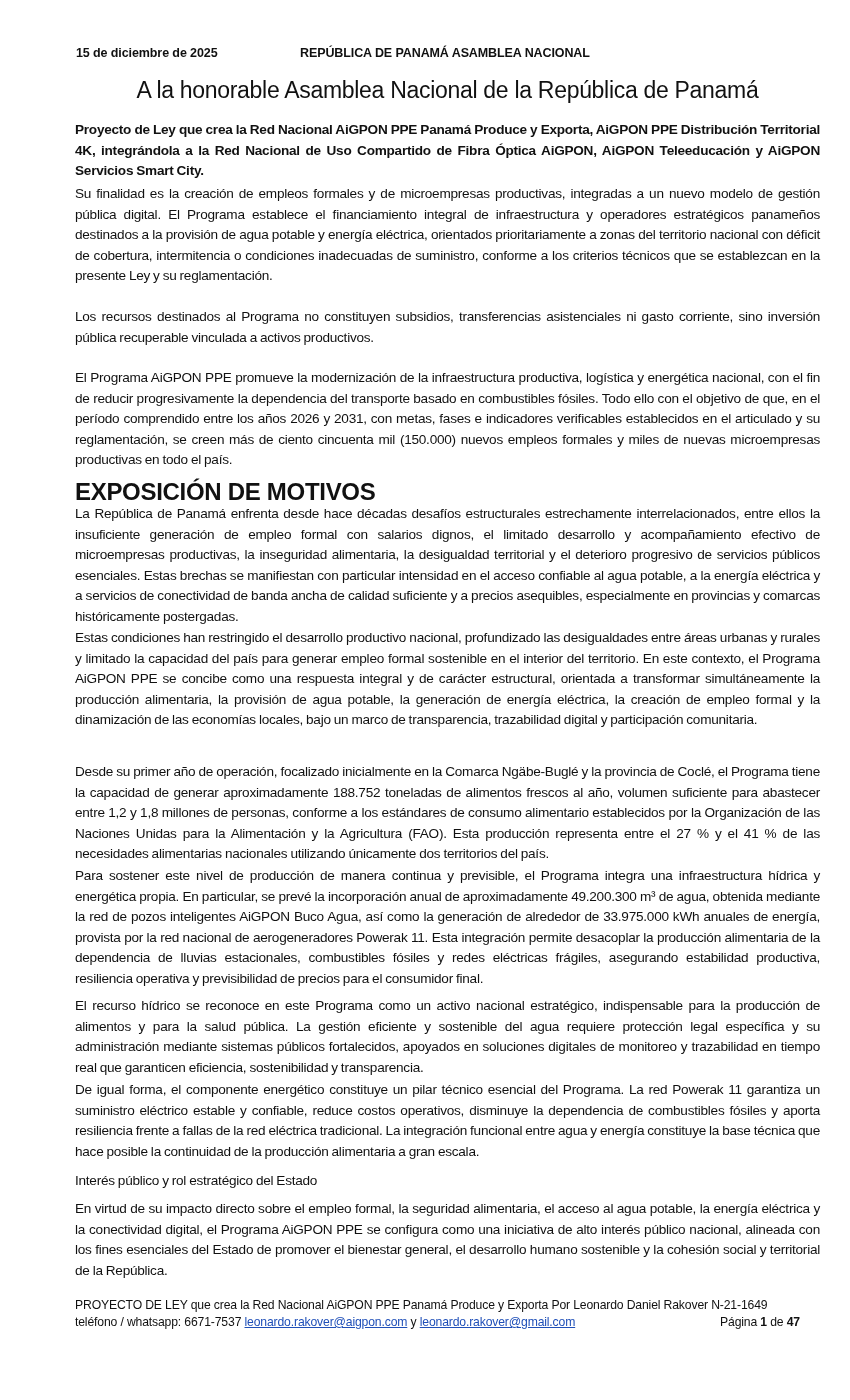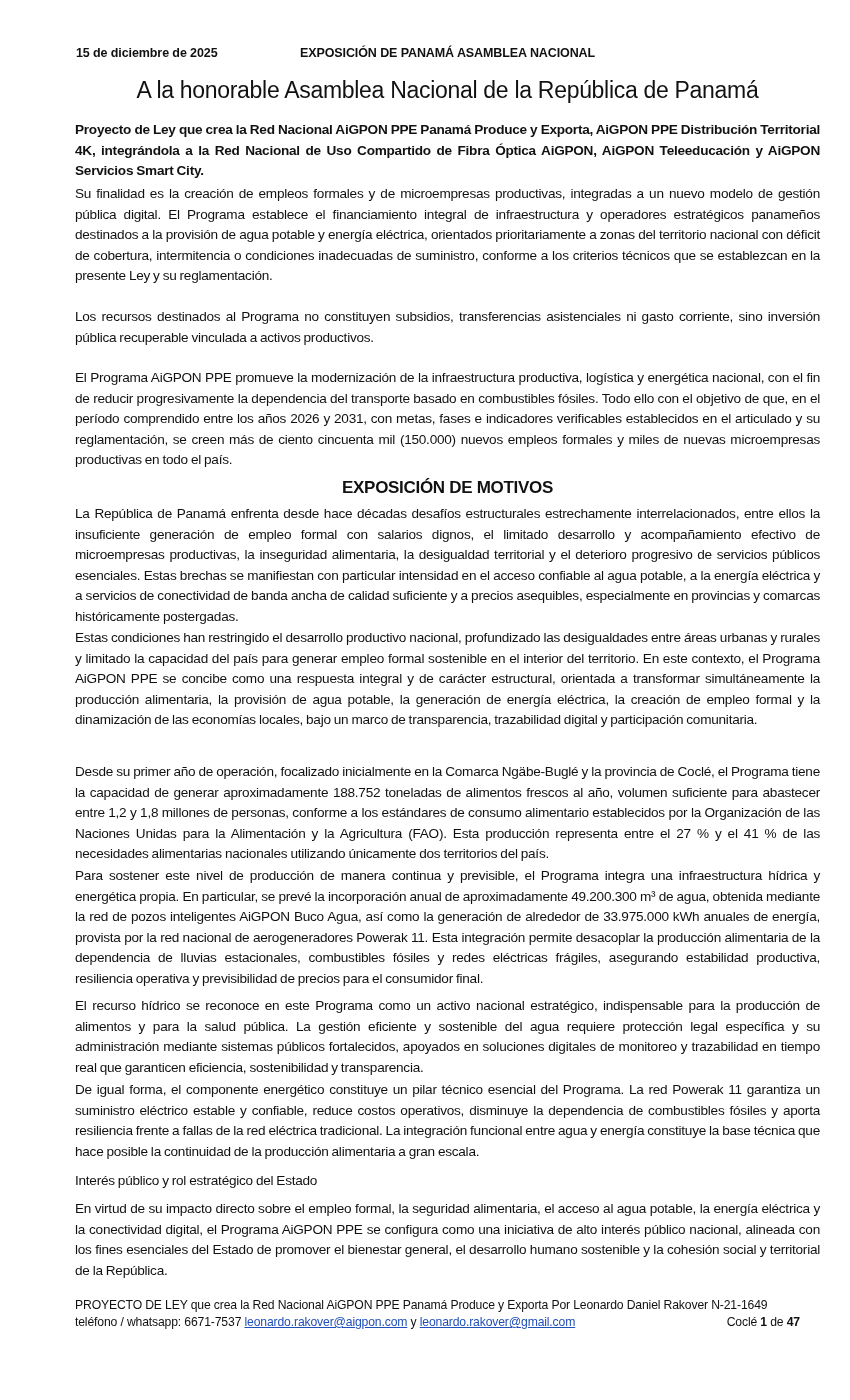--- a/index.html
+++ b/index.html
@@ -18,38 +18,38 @@
     position: absolute; top: 77px; left: 0; width: 745px; text-align: center;
     font-size: 23px; font-weight: normal; letter-spacing: -0.3px;
   }
   .body-text {
     font-size: 13.6px; line-height: 20.6px; text-align: justify;
     letter-spacing: -0.25px; word-spacing: -0.5px; margin: 0;
   }
   .intro-bold { position: absolute; top: 120px; left: 0; width: 745px; font-weight: bold; }
   .p { position: absolute; left: 0; width: 745px; }
   .section-title {
-    position: absolute; top: 478px; left: 0; width: 745px; text-align: center;
-    font-size: 17px; font-weight: bold; letter-spacing: -0.3px;
+    position: absolute; top: 478px; left: 0; width: 745px; text-align: left;
+    font-size: 24px; font-weight: bold; letter-spacing: -0.3px;
   }
   .footer { position: absolute; top: 1297px; left: 0; width: 745px; font-size: 12.2px; line-height: 17px; letter-spacing: -0.15px; }
   .footer-line1 { white-space: nowrap; }
   .footer-line2 { position: relative; white-space: nowrap; }
   .footer a { color: #1f4fb8; }
   .page-num { position: absolute; right: 20px; top: 0; }
   .page-num b { font-weight: bold; }
 </style>
 </head>
 <body>
 
 <div class="page">
 
   <div class="header-line">
     <span class="header-date">15 de diciembre de 2025</span>
-    <span class="header-institution">EXPOSICIÓN DE PANAMÁ ASAMBLEA NACIONAL</span>
+    <span class="header-institution">REPÚBLICA DE PANAMÁ ASAMBLEA NACIONAL</span>
   </div>
 
   <div class="title">A la honorable Asamblea Nacional de la República de Panamá</div>
 
   <p class="body-text intro-bold">Proyecto de Ley que crea la Red Nacional AiGPON PPE Panamá Produce y Exporta, AiGPON PPE Distribución Territorial 4K, integrándola a la Red Nacional de Uso Compartido de Fibra Óptica AiGPON, AiGPON Teleeducación y AiGPON Servicios Smart City.</p>
 
   <p class="body-text p" style="top:184px;">Su finalidad es la creación de empleos formales y de microempresas productivas, integradas a un nuevo modelo de gestión pública digital. El Programa establece el financiamiento integral de infraestructura y operadores estratégicos panameños destinados a la provisión de agua potable y energía eléctrica, orientados prioritariamente a zonas del territorio nacional con déficit de cobertura, intermitencia o condiciones inadecuadas de suministro, conforme a los criterios técnicos que se establezcan en la presente Ley y su reglamentación.</p>
   <p class="body-text p" style="top:307px;">Los recursos destinados al Programa no constituyen subsidios, transferencias asistenciales ni gasto corriente, sino inversión pública recuperable vinculada a activos productivos.</p>
   <p class="body-text p" style="top:368px;">El Programa AiGPON PPE promueve la modernización de la infraestructura productiva, logística y energética nacional, con el fin de reducir progresivamente la dependencia del transporte basado en combustibles fósiles. Todo ello con el objetivo de que, en el período comprendido entre los años 2026 y 2031, con metas, fases e indicadores verificables establecidos en el articulado y su reglamentación, se creen más de ciento cincuenta mil (150.000) nuevos empleos formales y miles de nuevas microempresas productivas en todo el país.</p>
 
@@ -63,17 +63,17 @@
   <p class="body-text p" style="top:1080px;">De igual forma, el componente energético constituye un pilar técnico esencial del Programa. La red Powerak 11 garantiza un suministro eléctrico estable y confiable, reduce costos operativos, disminuye la dependencia de combustibles fósiles y aporta resiliencia frente a fallas de la red eléctrica tradicional. La integración funcional entre agua y energía constituye la base técnica que hace posible la continuidad de la producción alimentaria a gran escala.</p>
 
   <p class="body-text p" style="top:1171px;">Interés público y rol estratégico del Estado</p>
 
   <p class="body-text p" style="top:1199px;">En virtud de su impacto directo sobre el empleo formal, la seguridad alimentaria, el acceso al agua potable, la energía eléctrica y la conectividad digital, el Programa AiGPON PPE se configura como una iniciativa de alto interés público nacional, alineada con los fines esenciales del Estado de promover el bienestar general, el desarrollo humano sostenible y la cohesión social y territorial de la República.</p>
 
   <div class="footer">
     <div class="footer-line1">PROYECTO DE LEY que crea la Red Nacional AiGPON PPE  Panamá Produce y Exporta Por Leonardo Daniel Rakover N-21-1649</div>
     <div class="footer-line2">
       <span>teléfono / whatsapp: 6671-7537 </span><a href="#">leonardo.rakover@aigpon.com</a><span> y </span><a href="#">leonardo.rakover@gmail.com</a>
-      <span class="page-num"><span>Coclé </span><b>1</b><span> de </span><b>47</b></span>
+      <span class="page-num"><span>Página </span><b>1</b><span> de </span><b>47</b></span>
     </div>
   </div>
 
 </div>
 
 </body></html>

